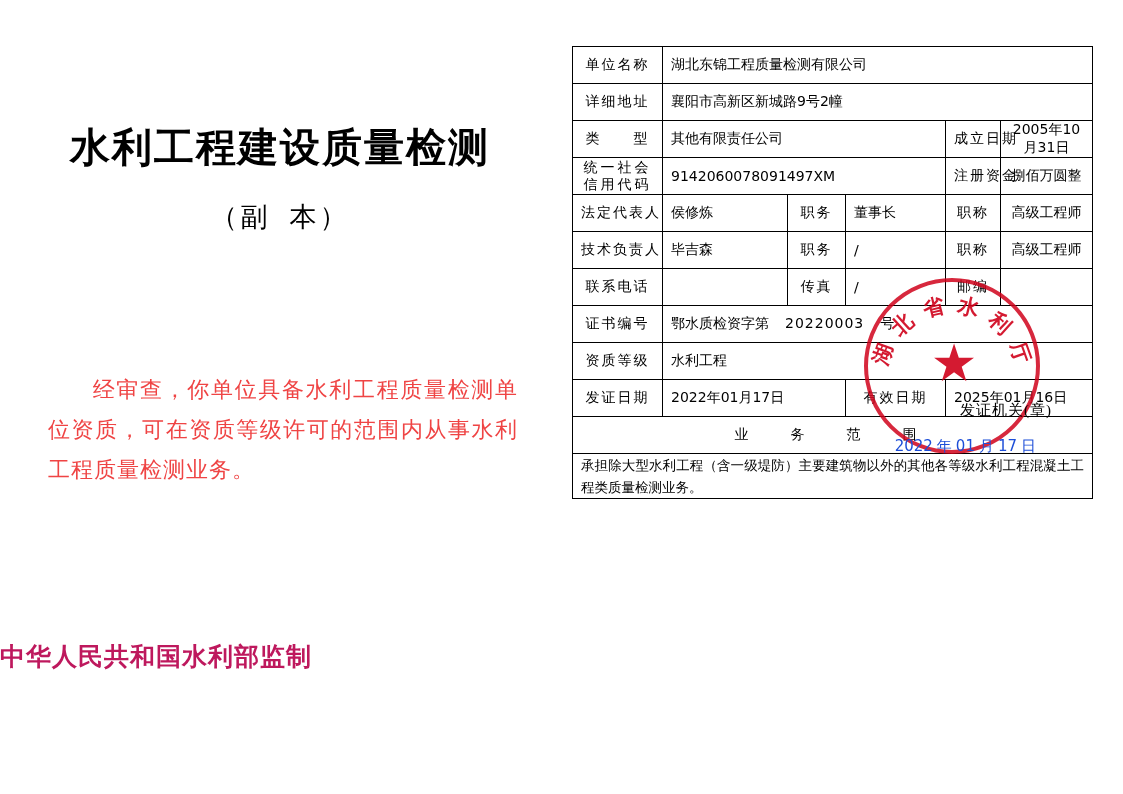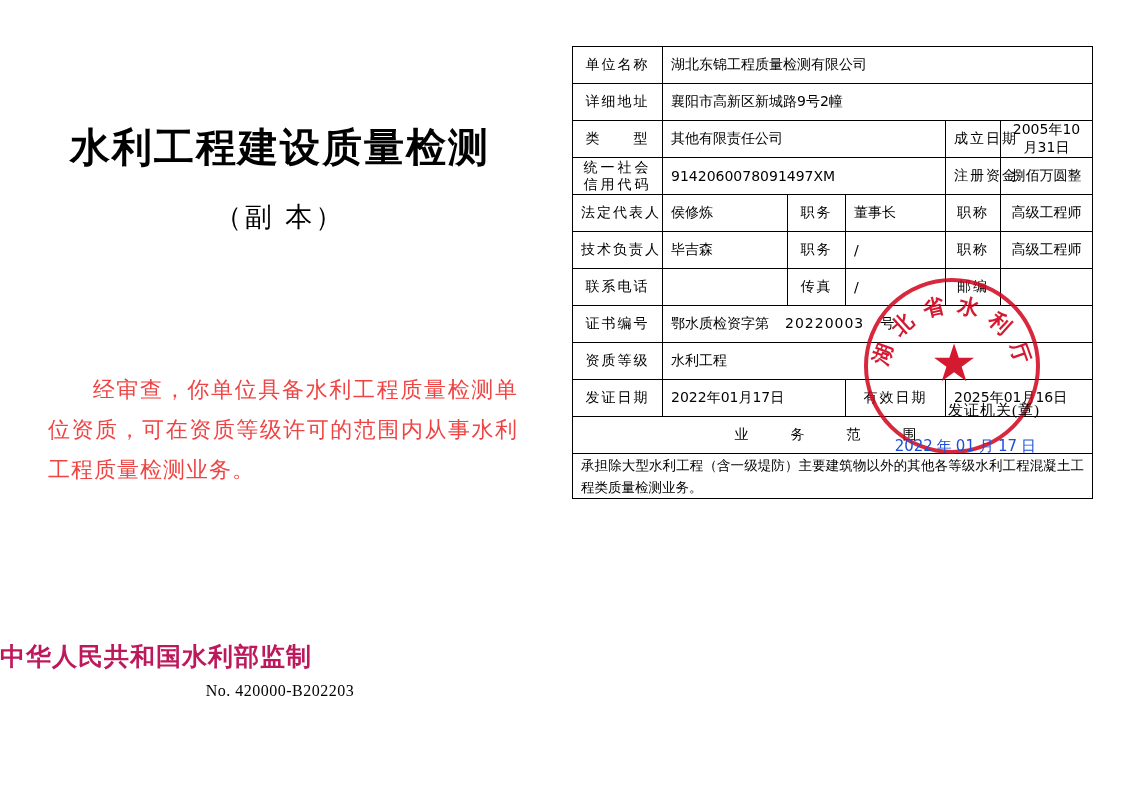--- a/index.html
+++ b/index.html
@@ -49,21 +49,21 @@
     letter-spacing: 3px;
     margin-top: 12px;
     color: #000;
     font-family: "DejaVu Serif", "Liberation Serif", serif;
   }
   .title-sub {
     font-size: 27px;
     letter-spacing: 3px;
     margin-top: 24px;
     color: #000;
-    font-family: Liberation Sans, sans-serif;
+    font-family: Liberation Mono, monospace;
   }
 
   .body-text {
     position: absolute;
     top: 370px;
     left: 48px;
     width: 470px;
     font-size: 22px;
     line-height: 40px;
     letter-spacing: 1px;
@@ -218,21 +218,21 @@
   .stamp-arc text {
     fill: #d0021b;
     font-family: "DejaVu Serif", serif;
     font-size: 21px;
     font-weight: bold;
     letter-spacing: 2px;
     opacity: 0.9;
   }
   .sign-org {
     position: absolute;
-    right: 52px;
+    right: 40px;
     bottom: 78px;
     font-size: 15px;
     letter-spacing: 1px;
     color: #000;
   }
   .sign-date {
     position: absolute;
     right: 52px;
     bottom: 42px;
     font-size: 15px;
@@ -248,21 +248,20 @@
 
   <div class="left">
     <div class="title-block">
       <div class="title-line1">水利工程建设质量检测</div>
       <div class="title-sub">（副 本）</div>
     </div>
 
     <div class="body-text"><span class="indent"></span><span>经审查，你单位具备水利工程质量检测单位资质，可在资质等级许可的范围内从事水利工程质量检测业务。</span></div>
 
     <div class="issuer">中华人民共和国水利部监制</div>
-    <div class="serial">No. 420000-B202203</div>
   </div>
 
   <div class="right">
     <table class="cert">
       <colgroup>
         <col style="width:90px">
         <col style="width:125px">
         <col style="width:58px">
         <col style="width:100px">
         <col style="width:55px">

